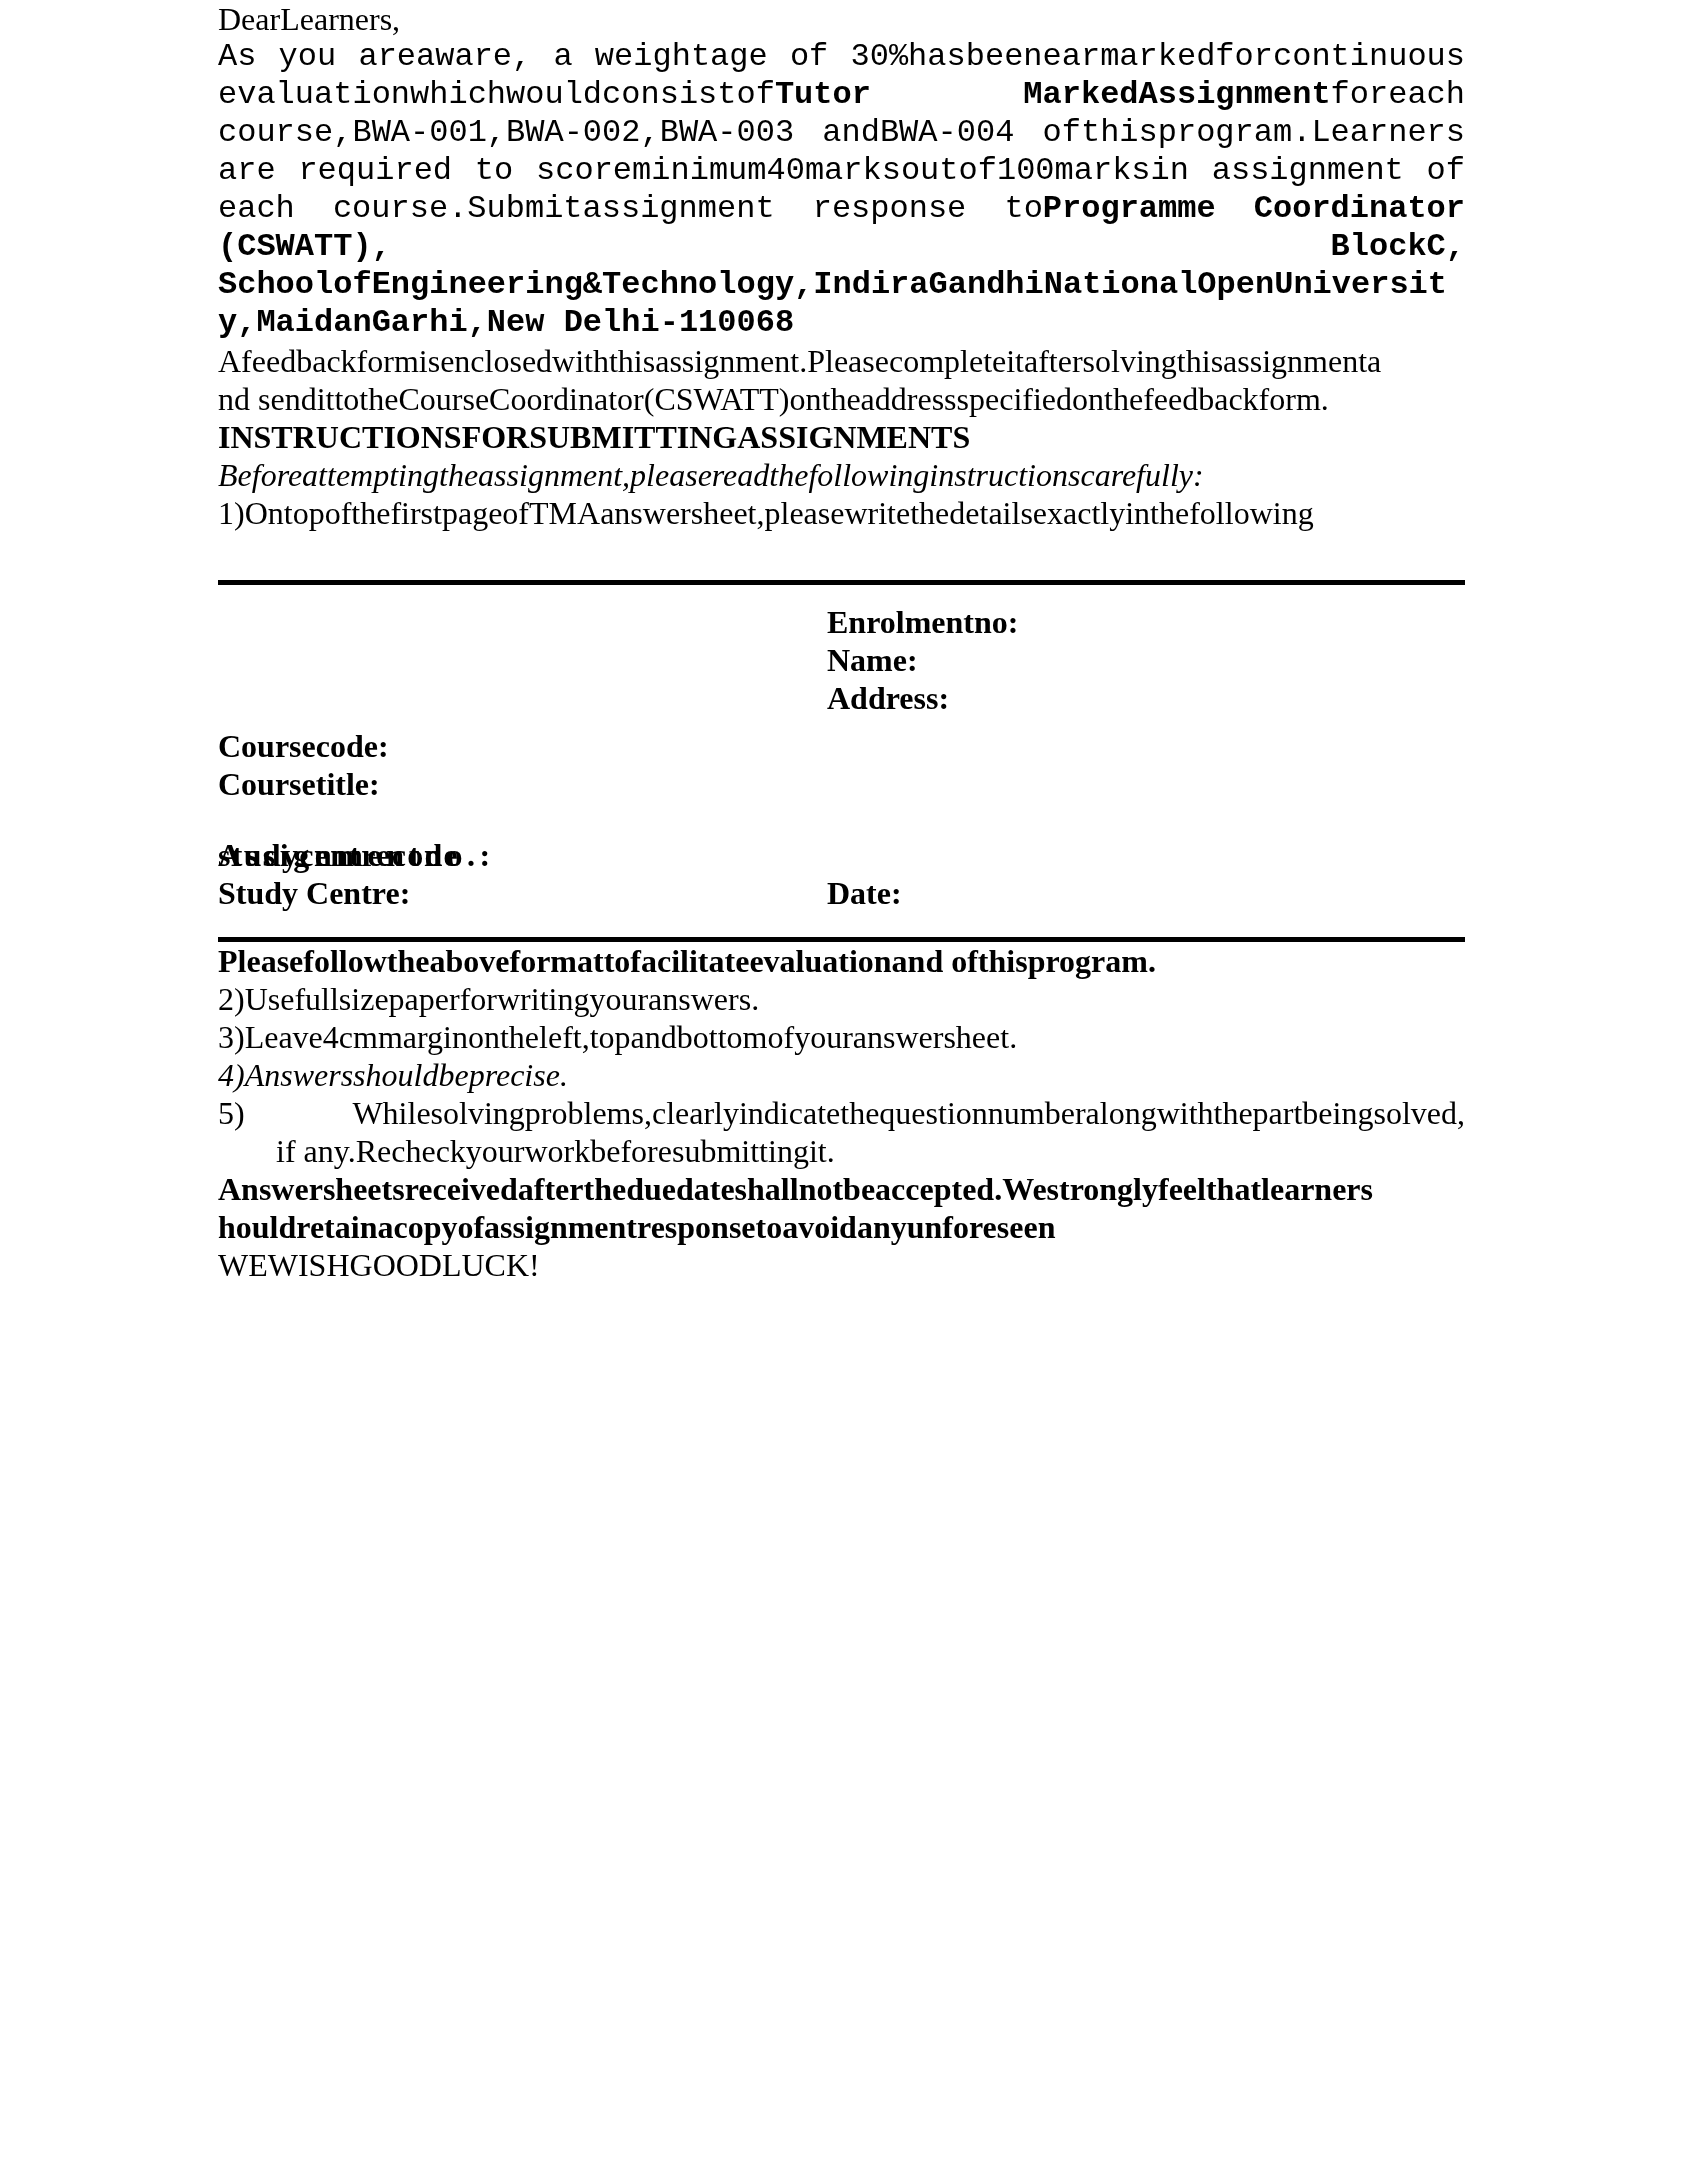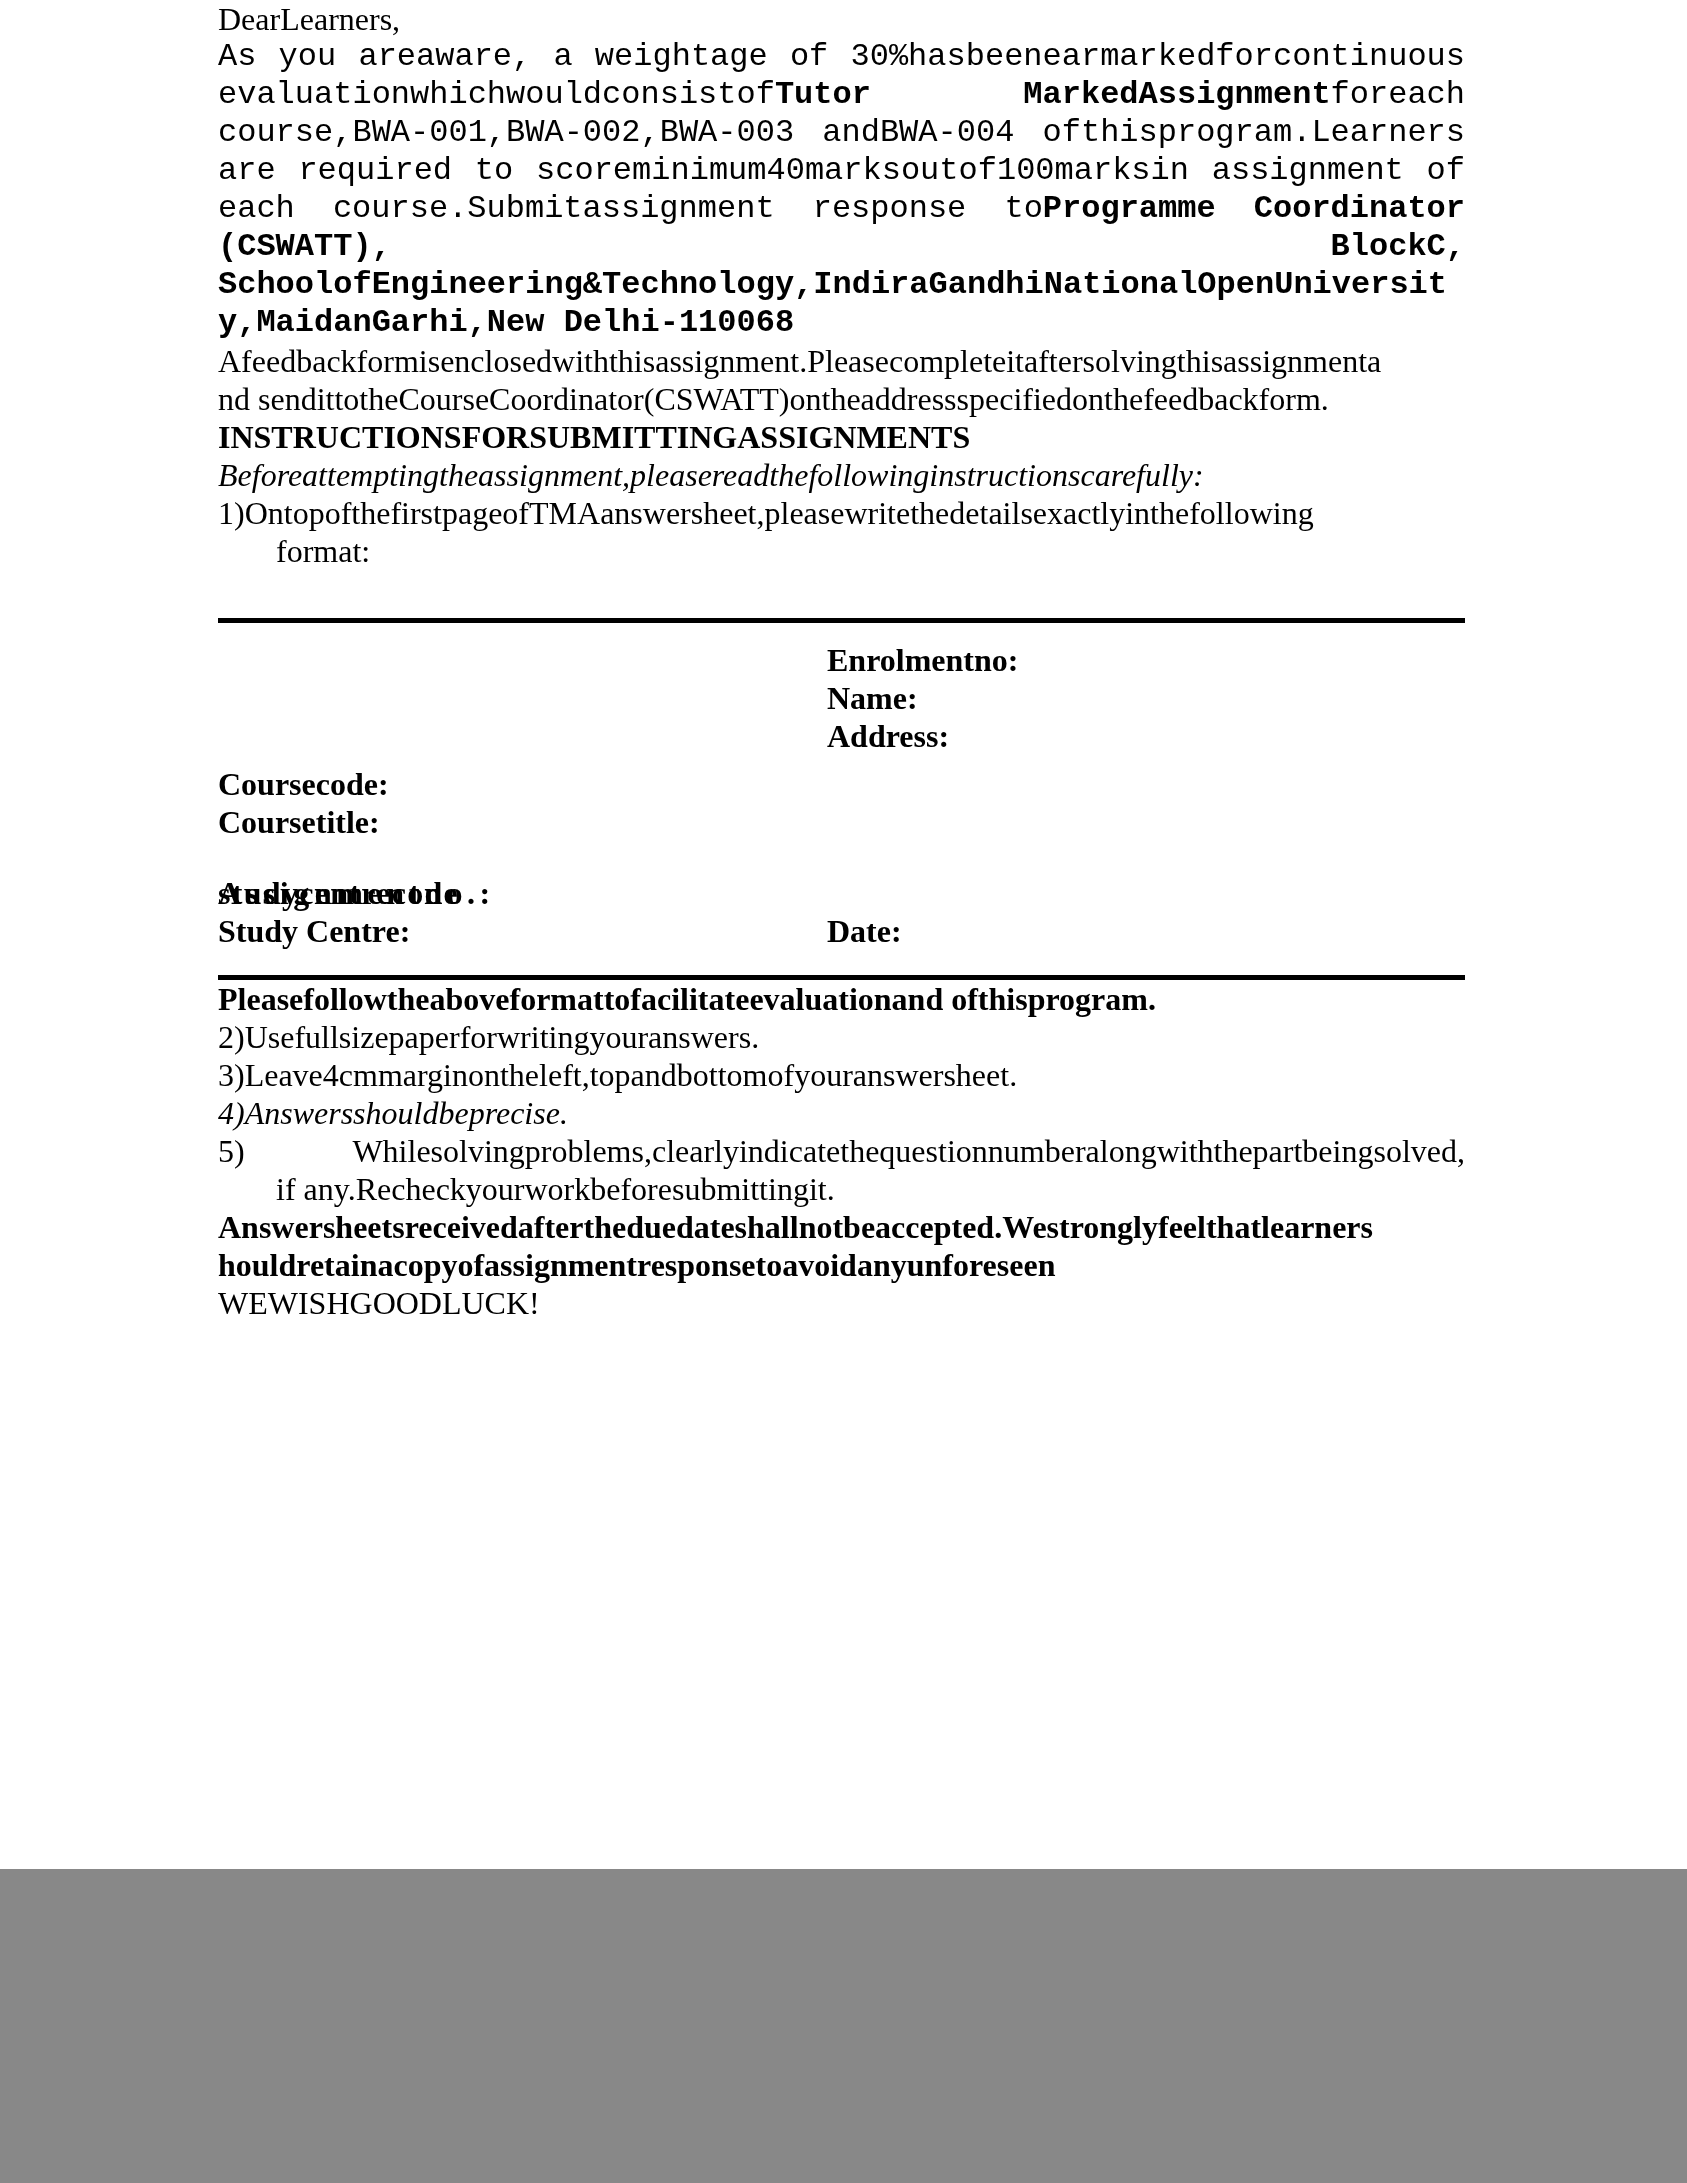--- a/index.html
+++ b/index.html
@@ -1,18 +1,18 @@
 <!DOCTYPE html>
 <html style="font-size:10.6px"><head>
 <meta charset="utf-8">
 <style>
   html,body { margin:0; padding:0; background:#888; }
   .page {
     position:relative;
-    width:1687px; height:1869px;
+    width:1687px; height:2183px;
     margin:0 auto;
     background:#ffffff;
     color:#000000;
     font-family:"Liberation Serif","DejaVu Serif",serif;
     font-size:32px;
     line-height:38px;
     overflow:hidden;
   }
   .content { position:absolute; left:218px; top:0; width:1247px; }
   .content p, .content div.block { margin:0; }
@@ -75,21 +75,20 @@
         <div class="ln">Afeedbackformisenclosedwiththisassignment.Pleasecompleteitaftersolvingthisassignmenta</div>
         <div class="ln">nd sendittotheCourseCoordinator(CSWATT)ontheaddressspecifiedonthefeedbackform.</div>
       </div>
 
     <p class="heading">INSTRUCTIONSFORSUBMITTINGASSIGNMENTS</p>
 
     <p class="before">Beforeattemptingtheassignment,pleasereadthefollowinginstructionscarefully:</p>
 
     <div class="block lines hang item1">
         <div class="ln">1)OntopofthefirstpageofTMAanswersheet,pleasewritethedetailsexactlyinthefollowing</div>
-        <div class="ln">format:</div>
       </div>
 
     <div class="rule rule-top"></div>
 
     <div class="form">
       <div class="form-right">
         <div>Enrolmentno:</div>
         <div>Name:</div>
         <div>Address:</div>
       </div>

